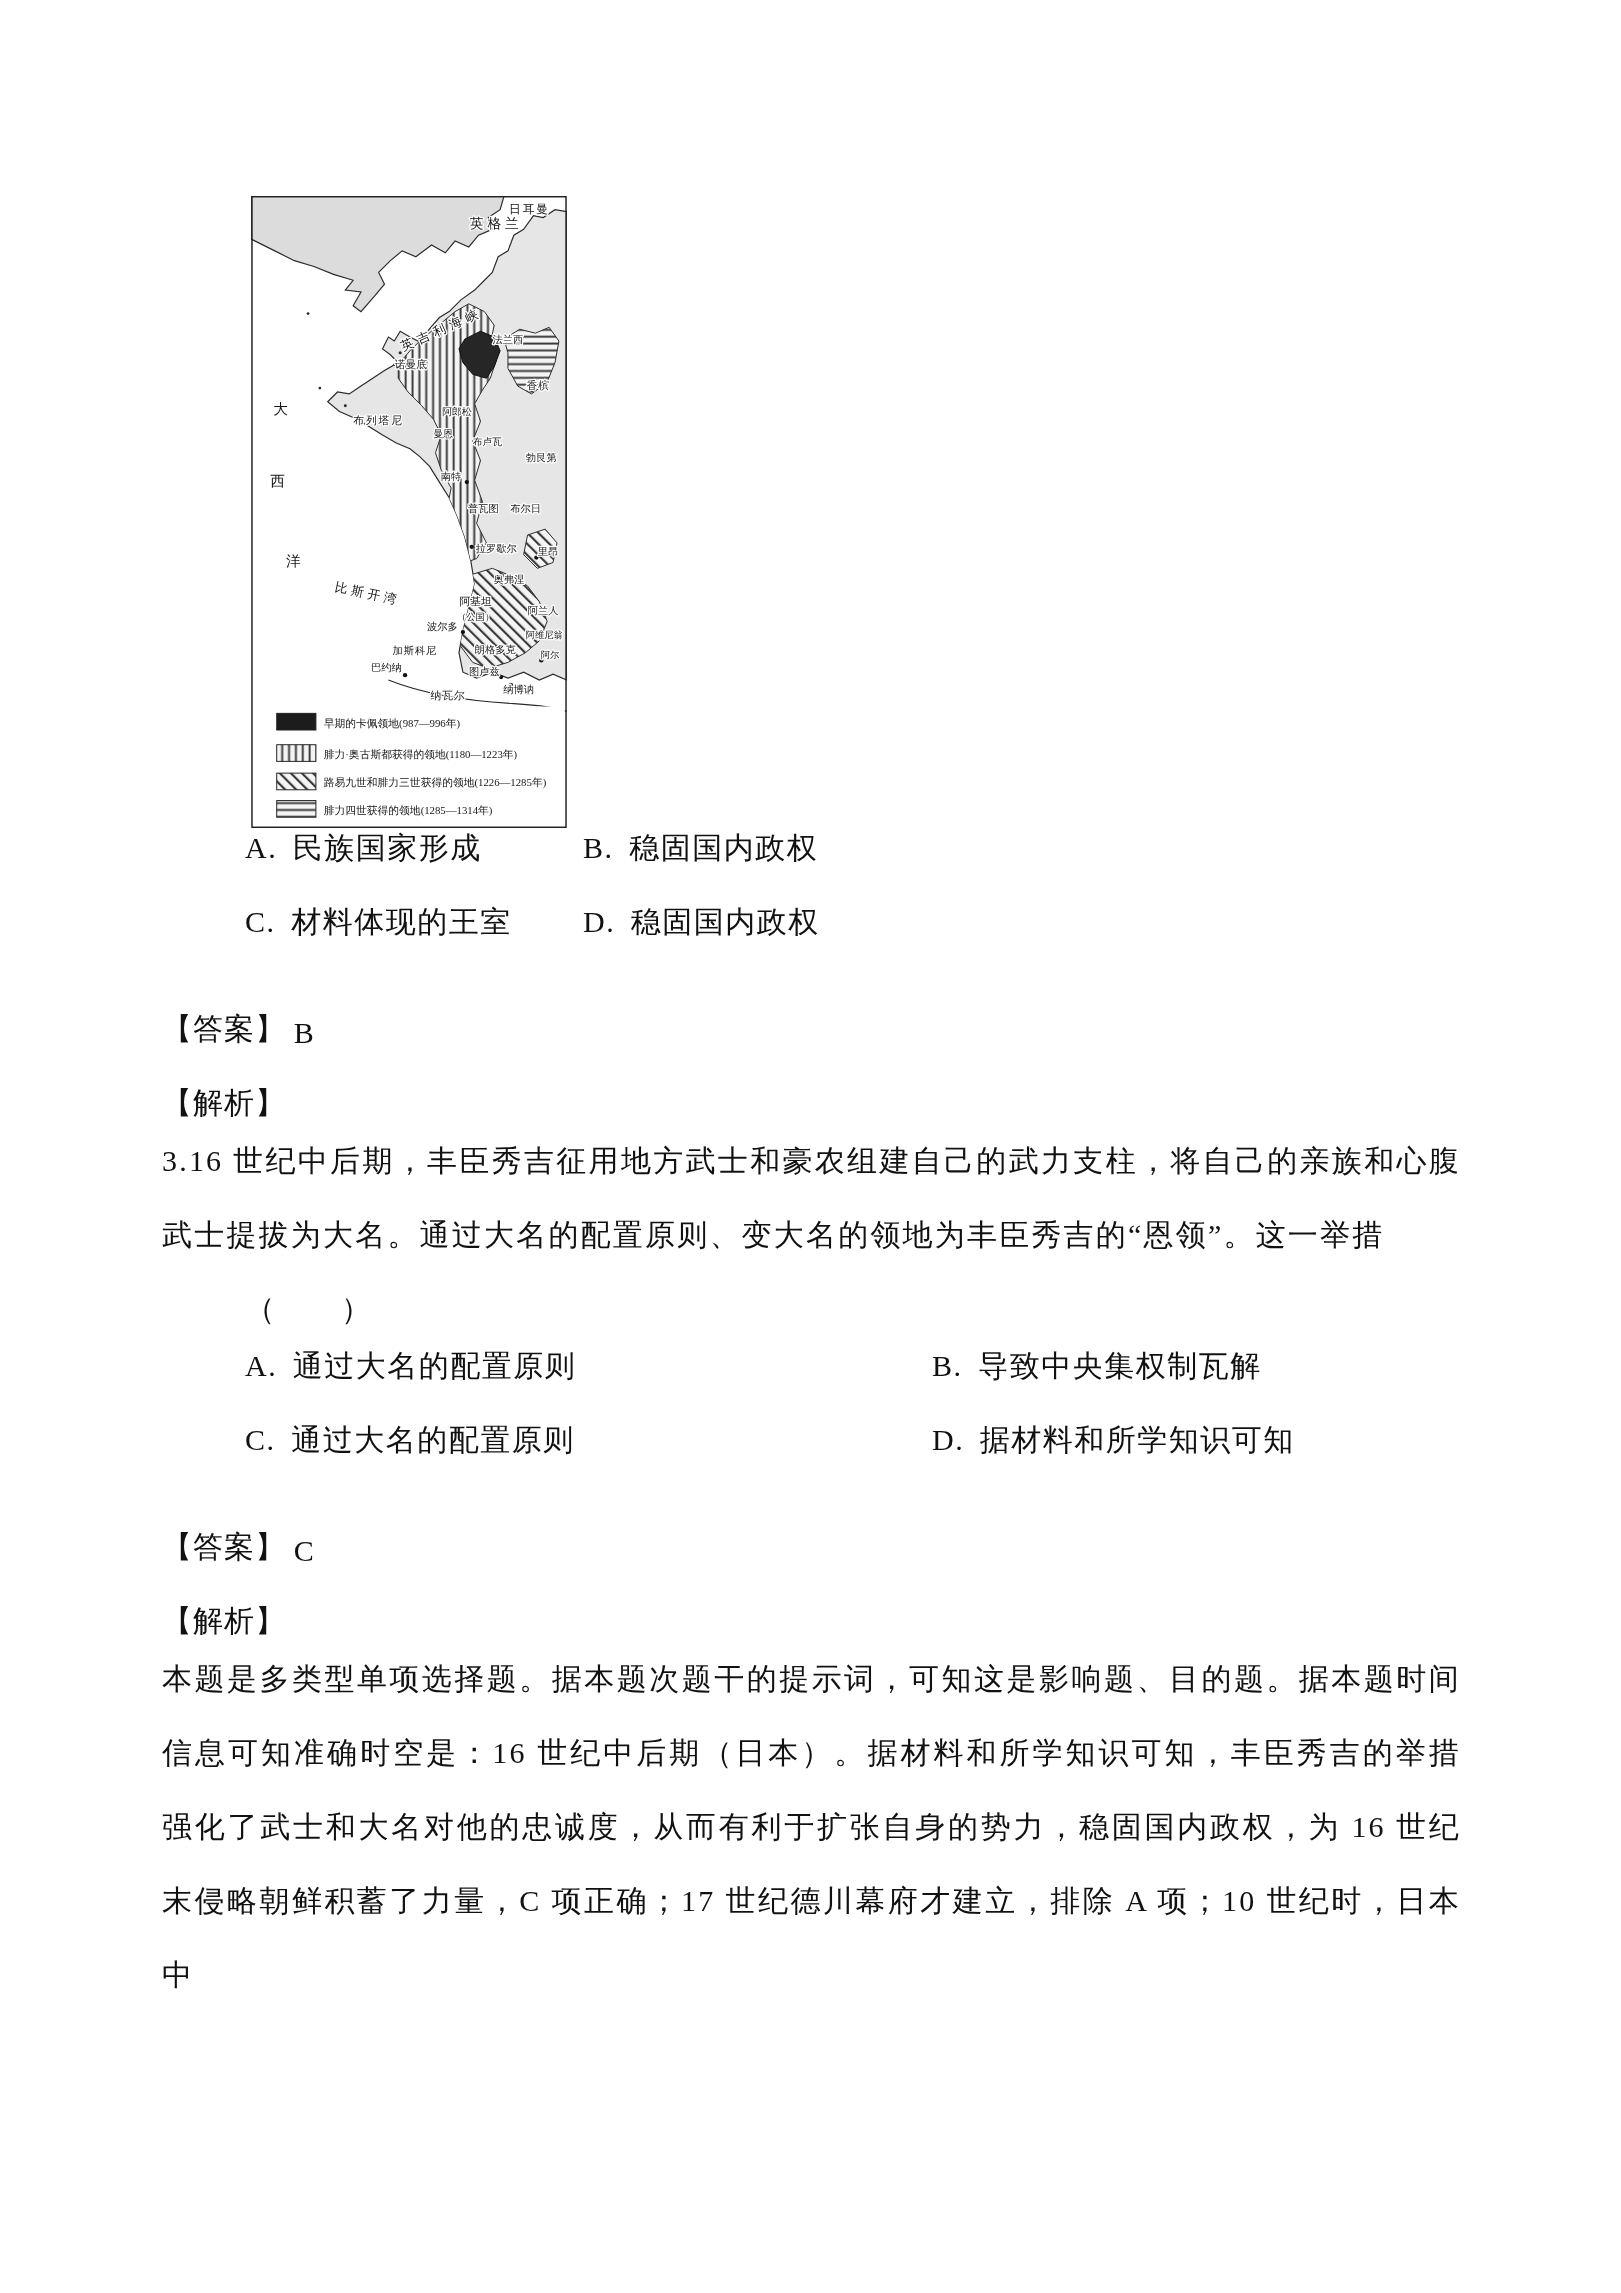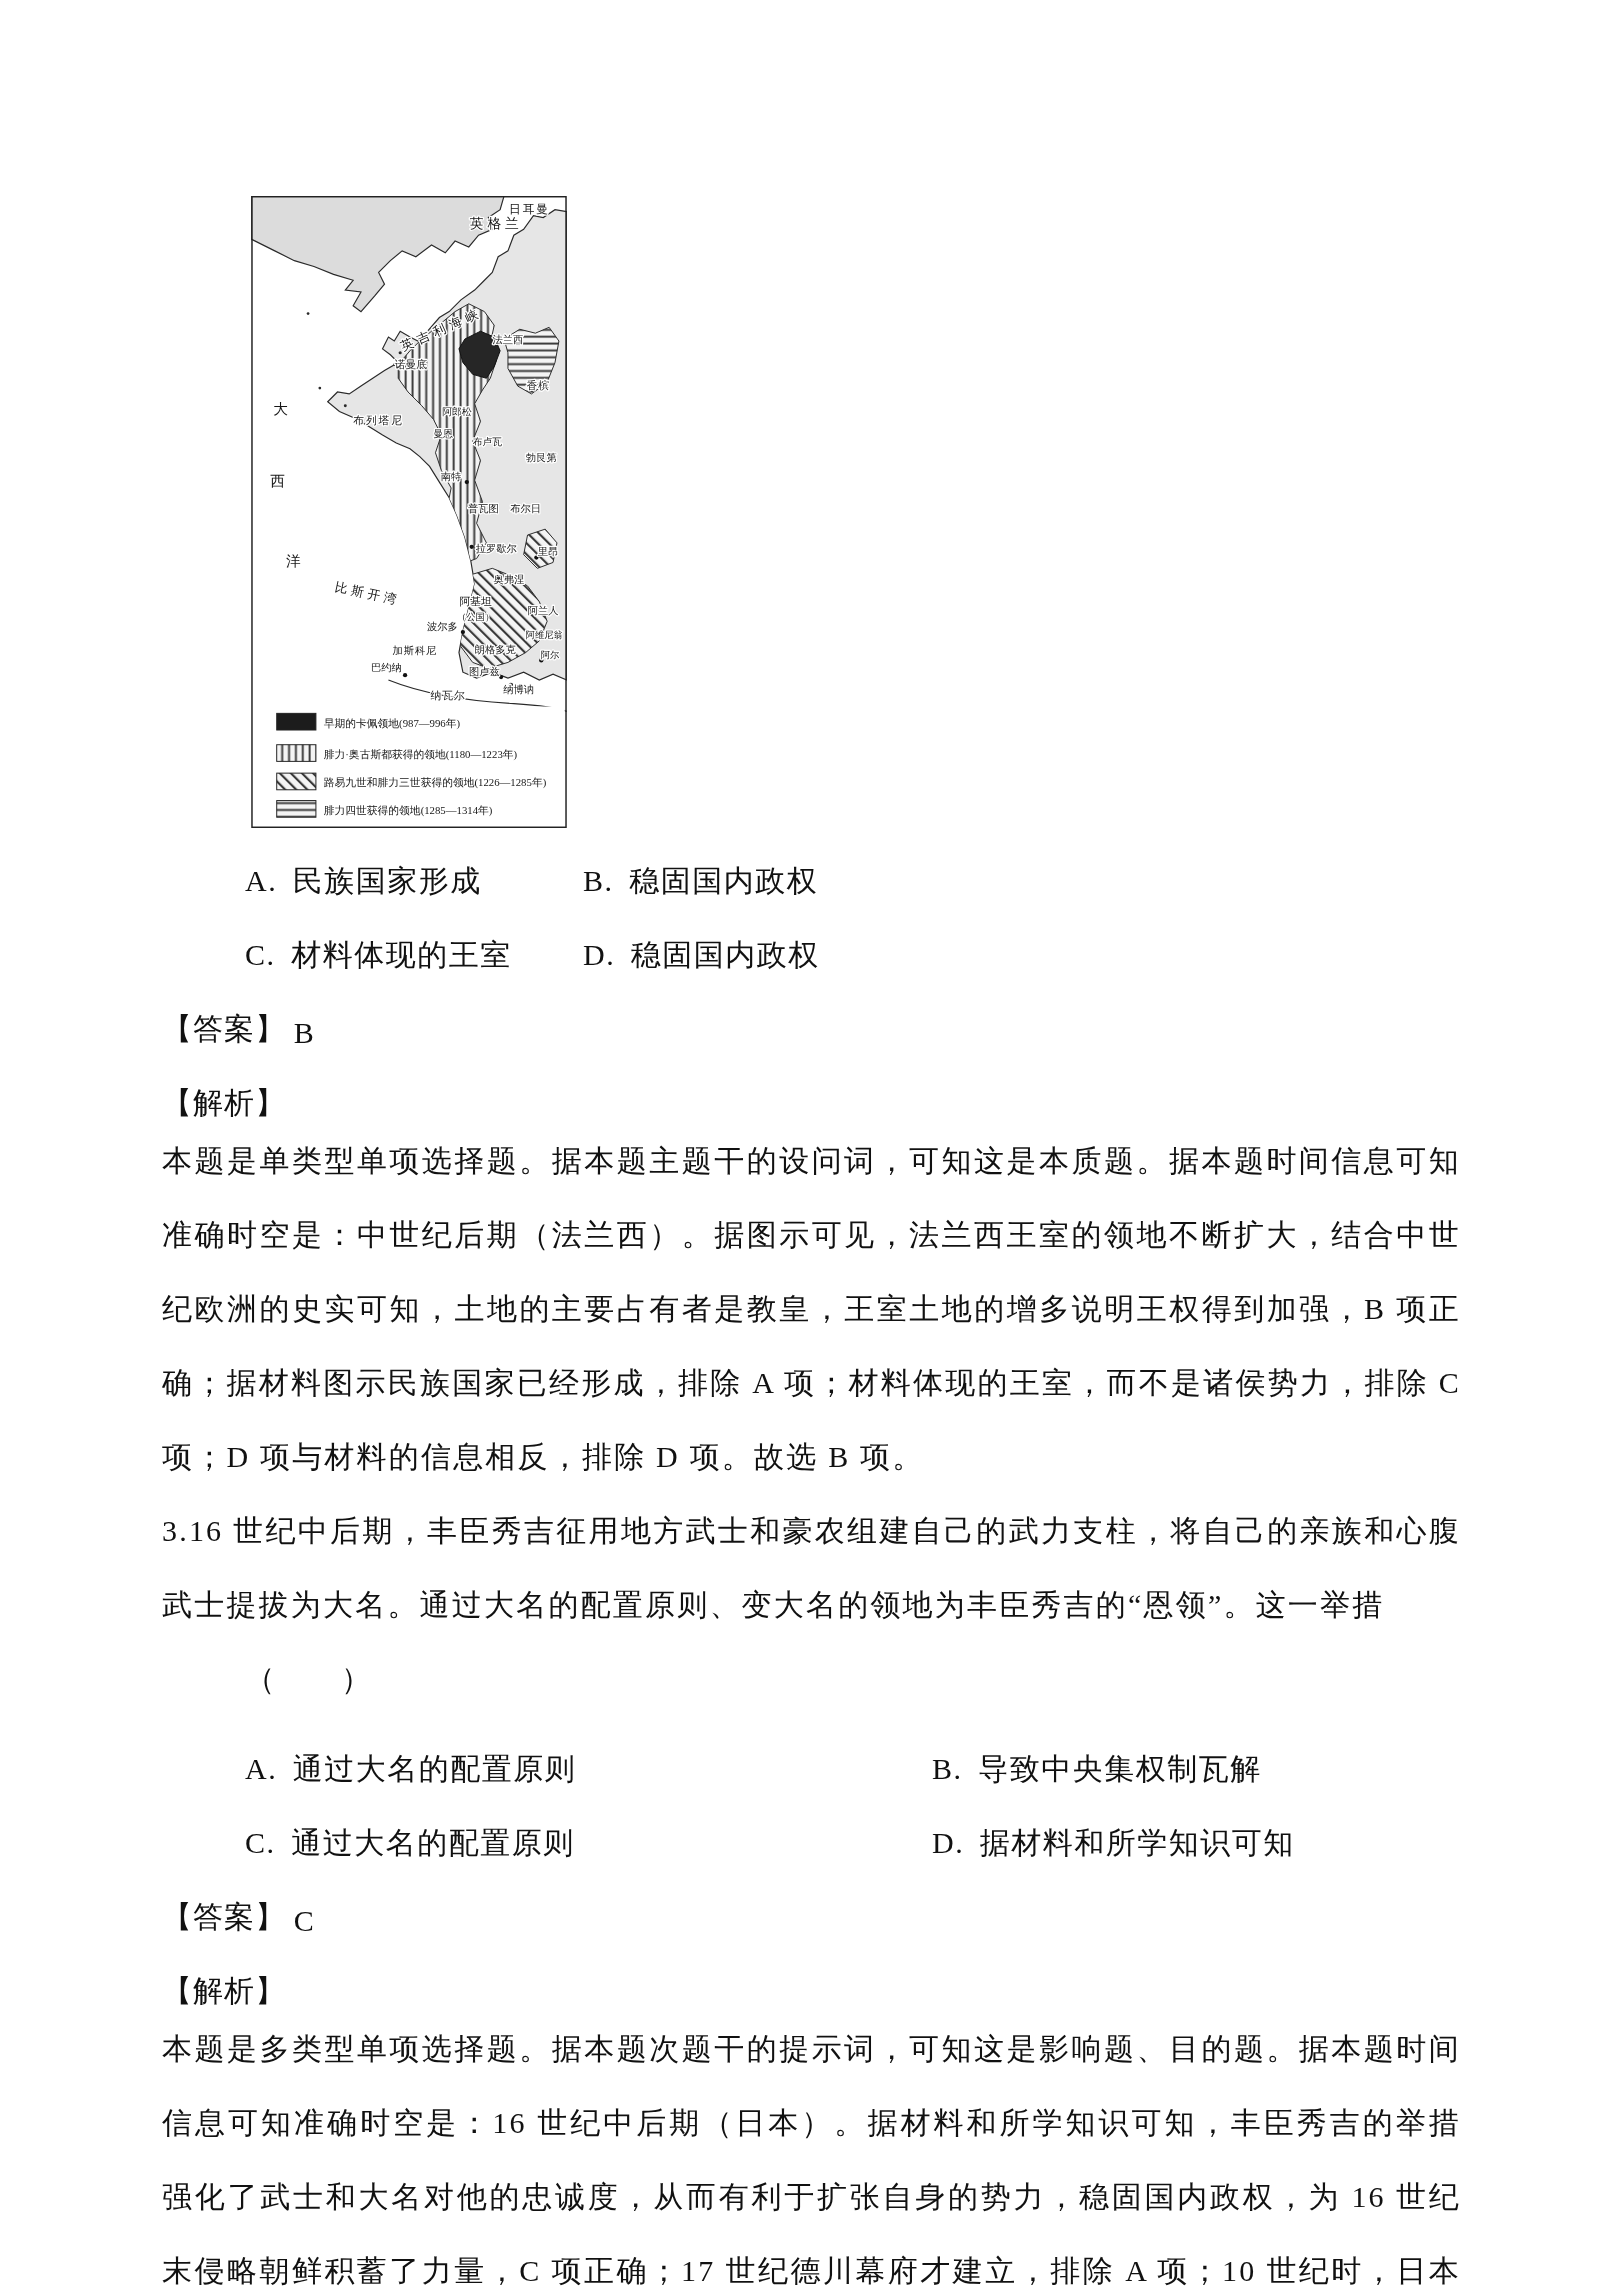--- a/index.html
+++ b/index.html
@@ -6,21 +6,21 @@
   body{
     width:1621px;height:2294px;position:relative;overflow:hidden;
     background:#ffffff;color:#111;
     font-family:"Liberation Serif","DejaVu Serif",serif;
   }
   .content{position:absolute;left:162px;top:196px;width:1299px;}
   .map-wrap{margin-left:89px;width:316px;height:632px;}
   #map-svg text{font-family:"Liberation Serif","DejaVu Serif",serif;fill:#161616;
     paint-order:stroke;stroke:#ffffff;stroke-width:2.6px;stroke-linejoin:round;}
   #map-svg .legend-text{stroke:none;}
-  .opt-row{display:flex;margin-left:83px;height:74px;align-items:flex-end;font-size:30px;letter-spacing:1.5px;}
+  .opt-row{display:flex;margin-left:83px;height:74px;align-items:flex-start;font-size:30px;letter-spacing:1.5px;}
   .opt-row .col1{width:338px;flex:0 0 338px;}
   .opt-row.wide .col1{width:687px;flex:0 0 687px;}
   .okey{margin-right:15.7px;font-family:"Liberation Serif",serif;}
   .ans-line{height:74px;display:flex;align-items:flex-end;font-size:30px;letter-spacing:1px;}
   .ansletter{margin-left:7.8px;font-family:"Liberation Serif",serif;}
   .para{font-size:30px;line-height:74px;letter-spacing:2.2px;text-align:justify;margin:0;
     text-justify:inter-ideograph;}
   .brackets{height:74px;line-height:74px;padding-left:83px;font-size:30px;letter-spacing:2px;}
 </style>
 </head>
@@ -145,21 +145,20 @@
     <div><span class="okey">D.</span><span>稳固国内政权</span></div>
   </div>
 
   <div class="ans-line">
     <span>【答案】</span>
       <span class="ansletter">B</span>
   </div>
   <div class="ans-line">
     <span>【解析】</span>
   </div>
-  <p class="para">本题是单类型单项选择题。据本题主题干的设问词，可知这是本质题。据本题时间信息可知准确时空是：中世纪后期（法兰西）。据图示可见，法兰西王室的领地不断扩大，结合中世纪欧洲的史实可知，土地的主要占有者是教皇，王室土地的增多说明王权得到加强，B 项正确；据材料图示民族国家已经形成，排除 A 项；材料体现的王室，而不是诸侯势力，排除 C 项；D 项与材料的信息相反，排除 D 项。故选 B 项。</p>
 
   <p class="para">3.16 世纪中后期，丰臣秀吉征用地方武士和豪农组建自己的武力支柱，将自己的亲族和心腹武士提拔为大名。通过大名的配置原则、变大名的领地为丰臣秀吉的“恩领”。这一举措</p>
   <div class="brackets">（　　）</div>
 
   <div class="opt-row wide">
     <div class="col1"><span class="okey">A.</span><span>通过大名的配置原则</span></div>
     <div><span class="okey">B.</span><span>导致中央集权制瓦解</span></div>
   </div>
   <div class="opt-row wide">
     <div class="col1"><span class="okey">C.</span><span>通过大名的配置原则</span></div>

